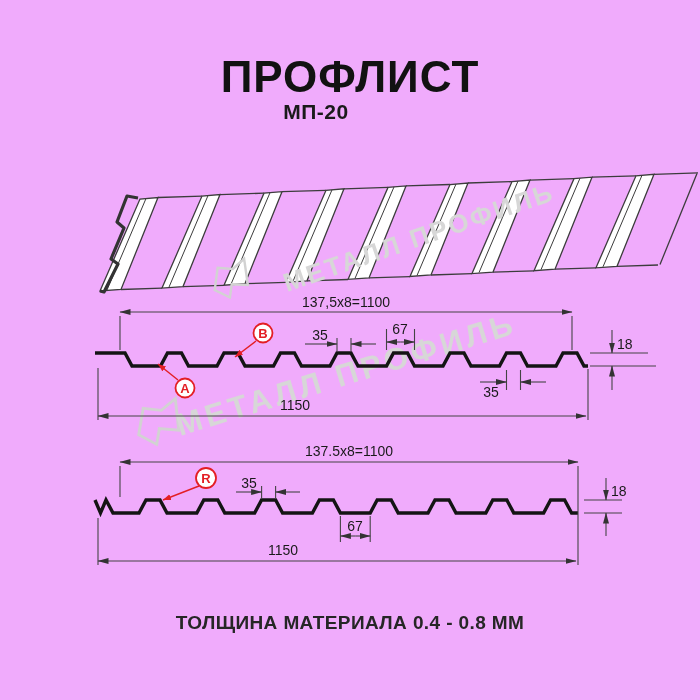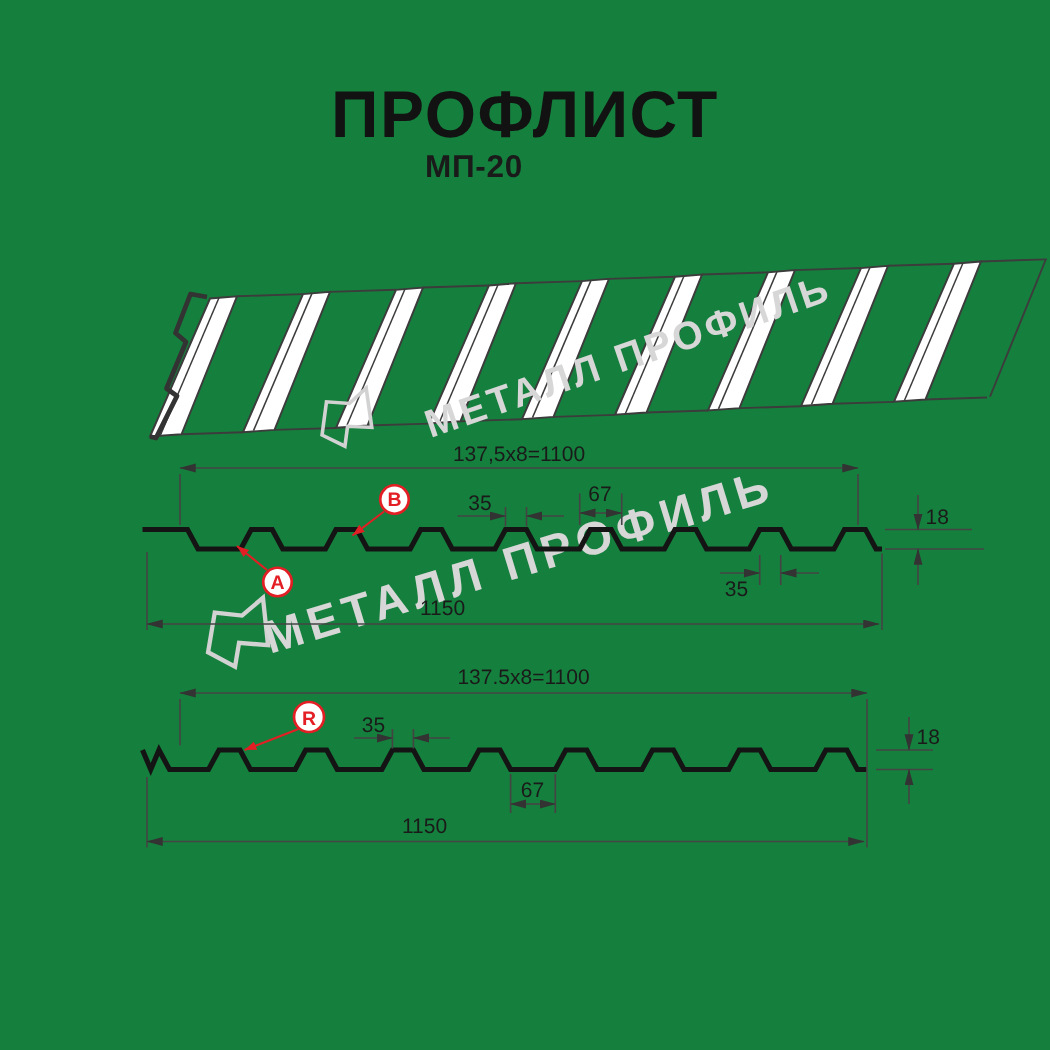--- a/index.html
+++ b/index.html
@@ -1,16 +1,16 @@
 <!DOCTYPE html>
 <html><head>
 <meta charset="utf-8">
 <style>
   html,body{margin:0;padding:0;background:#ffffff;}
-  .canvas{position:relative;width:700px;height:700px;background:#15803d;overflow:hidden;
+  .canvas{position:relative;width:700px;height:700px;background:#f0abfc;overflow:hidden;
           font-family:"Liberation Sans",sans-serif;}
   .page-title{position:absolute;top:52px;left:0;width:700px;text-align:center;
               font-size:44px;font-weight:700;letter-spacing:1px;color:#121212;}
   .page-subtitle{position:absolute;top:100px;left:0;width:632px;text-align:center;
               font-size:21px;font-weight:600;letter-spacing:0.5px;color:#1a1a1a;}
   .footer-note{position:absolute;top:612px;left:0;width:700px;text-align:center;
               font-size:19px;font-weight:600;letter-spacing:0.4px;color:#262626;}
   svg.drawing{position:absolute;left:0;top:0;}
   .dim-text{font-family:"Liberation Sans",sans-serif;font-size:14px;fill:#1a1a1a;}
   .marker-text{font-family:"Liberation Sans",sans-serif;font-size:13px;font-weight:700;fill:#e31e24;}
@@ -172,13 +172,14 @@
       <text class="dim-text" x="283" y="555" text-anchor="middle">1150</text>
 
       <g>
         <line x1="199" y1="486" x2="163" y2="500" stroke="#e31e24" stroke-width="1.4" marker-end="url(#mR)"></line>
         <circle cx="206" cy="478" r="10" fill="#ffffff" stroke="#e31e24" stroke-width="1.8"></circle>
         <text class="marker-text" x="206" y="483" text-anchor="middle">R</text>
       </g>
     </g>
   </svg>
 
+  <div class="footer-note">ТОЛЩИНА МАТЕРИАЛА 0.4 - 0.8 ММ</div>
 </div>
 
 </body></html>

